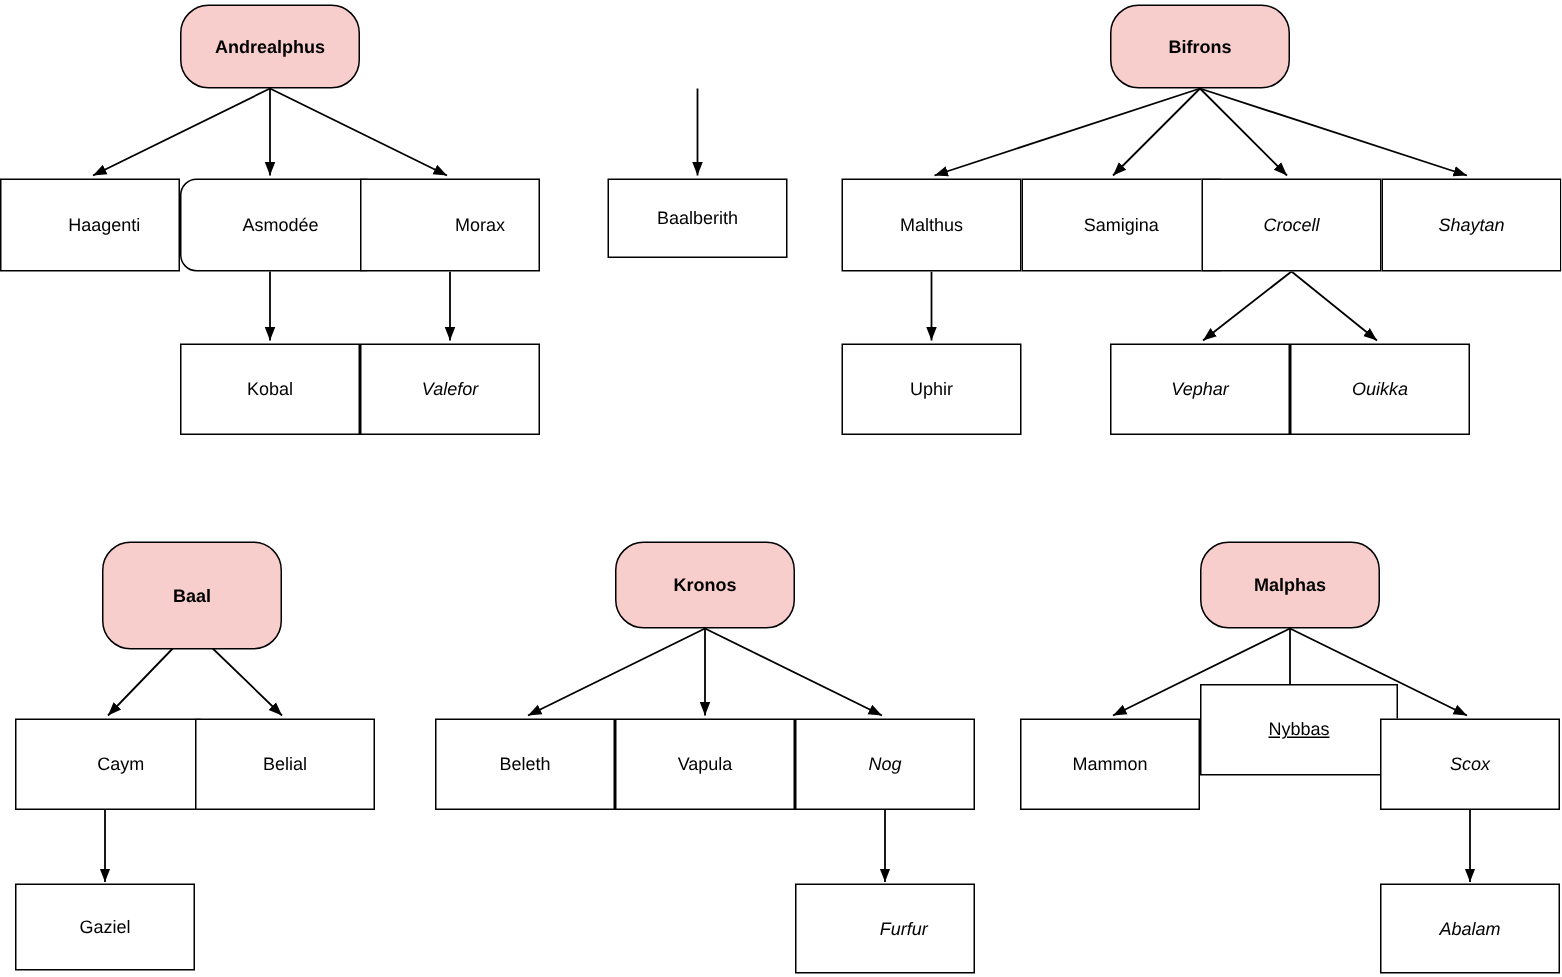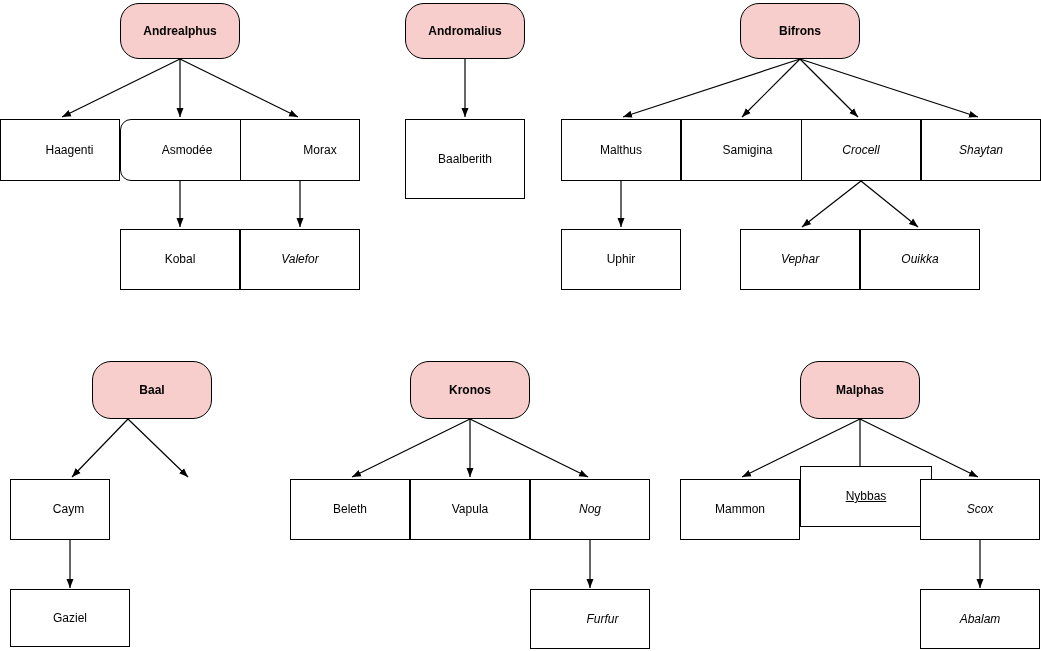--- a/index.html
+++ b/index.html
@@ -98,41 +98,41 @@
     </g>
   </svg>
 
   <div class="node root" style="left:120px; top:3px;  width:120px; height:56px;">Andrealphus</div>
   <div class="node" style="left:0px;   top:119px; width:120px; height:62px;padding-left:19px;">Haagenti</div>
   <div class="node" style="left:120px; top:119px; width:134px; height:62px;border-radius:11px;">Asmodée</div>
   <div class="node" style="left:240px; top:119px; width:120px; height:62px;padding-left:40px;">Morax</div>
   <div class="node" style="left:120px; top:229px; width:120px; height:61px;">Kobal</div>
   <div class="node italic" style="left:240px; top:229px; width:120px; height:61px;">Valefor</div>
 
-  <div class="node root" style="left:405px; top:3px;  width:120px; height:56px;">Andromalius</div>
-  <div class="node" style="left:405px; top:119px; width:120px; height:80px;">Baalberith</div>
+  <div class="node" style="left:405px; top:119px; width:120px; height:53px;">Baalberith</div>
 
   <div class="node root" style="left:740px; top:3px;  width:120px; height:56px;">Bifrons</div>
   <div class="node" style="left:561px; top:119px; width:120px; height:62px;">Malthus</div>
   <div class="node" style="left:681px; top:119px; width:133px; height:62px;">Samigina</div>
   <div class="node italic" style="left:801px; top:119px; width:120px; height:62px;">Crocell</div>
   <div class="node italic" style="left:921px; top:119px; width:120px; height:62px;">Shaytan</div>
   <div class="node" style="left:561px; top:229px; width:120px; height:61px;">Uphir</div>
   <div class="node italic" style="left:740px; top:229px; width:120px; height:61px;">Vephar</div>
   <div class="node italic" style="left:860px; top:229px; width:120px; height:61px;">Ouikka</div>
 
-  <div class="node root" style="left:68px;  top:361px; width:120px; height:58px;margin-left:24px;">Baal</div>
-  <div class="node" style="left:10px;  top:479px; width:100px; height:61px;padding-left:17px;">Caym</div>
+  <div class="node root" style="left:68px;  top:361px; width:120px; height:72px;">Baal</div>
+  <div class="node" style="left:10px;  top:479px; width:124px; height:61px;padding-left:17px;">Caym</div>
+  <div class="node" style="left:130px; top:479px; width:120px; height:61px;">Belial</div>
   <div class="node" style="left:10px;  top:589px; width:120px; height:58px;">Gaziel</div>
 
   <div class="node root" style="left:410px; top:361px; width:120px; height:58px;">Kronos</div>
   <div class="node" style="left:290px; top:479px; width:120px; height:61px;">Beleth</div>
   <div class="node" style="left:410px; top:479px; width:120px; height:61px;">Vapula</div>
   <div class="node italic" style="left:530px; top:479px; width:120px; height:61px;">Nog</div>
   <div class="node italic" style="left:530px; top:589px; width:120px; height:60px;padding-left:25px;">Furfur</div>
 
   <div class="node root" style="left:800px; top:361px; width:120px; height:58px;">Malphas</div>
   <div class="node" style="left:680px; top:479px; width:120px; height:61px;">Mammon</div>
-  <div class="node" style="left:800px; top:466px; width:132px; height:61px;text-decoration:underline;">Nybbas</div>
+  <div class="node" style="left:800px; top:456px; width:132px; height:61px;text-decoration:underline;">Nybbas</div>
   <div class="node italic" style="left:920px; top:479px; width:120px; height:61px;">Scox</div>
   <div class="node italic" style="left:920px; top:589px; width:120px; height:60px;">Abalam</div>
 
 </div>
 
 </body></html>

